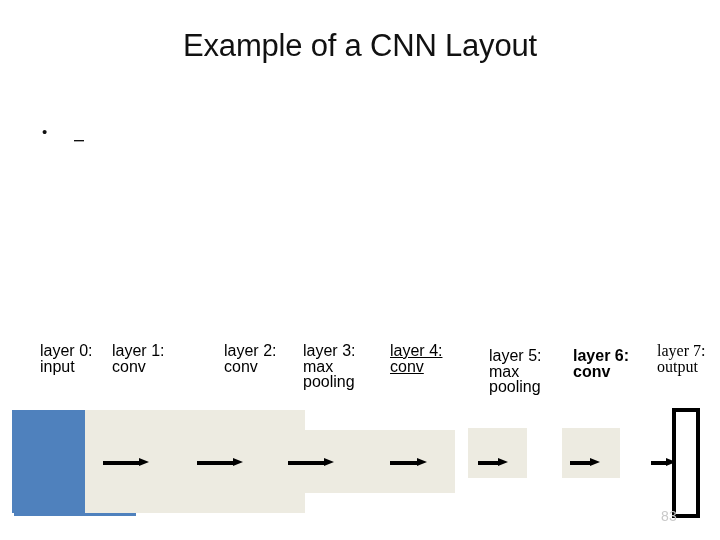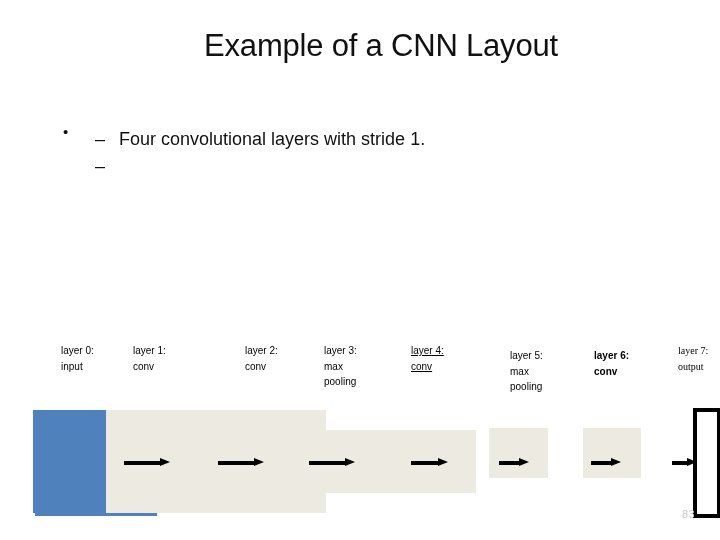--- a/index.html
+++ b/index.html
@@ -13,21 +13,20 @@
     background: #ffffff;
     font-family: "Liberation Sans", sans-serif;
     color: #000000;
     overflow: hidden;
   }
   .slide {
     position: relative;
     width: 696px;
     height: 540px;
     background: #ffffff;
-    margin-left: 21px;
   }
 
   
   .slide-title {
     position: absolute;
     left: 0;
     top: 28px;
     width: 720px;
     text-align: center;
     font-size: 31px;
@@ -80,21 +79,21 @@
   
   .diagram {
     position: absolute;
     left: 0;
     top: 330px;
     width: 720px;
     height: 210px;
   }
   .layer-label {
     position: absolute;
-    font-size: 10px;
+    font-size: 16px;
     line-height: 15.5px;
     color: #000000;
     white-space: pre-line;
   }
 
   .shape { position: absolute; }
   .shape.input-block {
     background: #4F81BD;
   }
   .shape.feature-block {
@@ -128,41 +127,40 @@
     right: 0;
     width: 0;
     height: 0;
     border-top: 4.5px solid transparent;
     border-bottom: 4.5px solid transparent;
     border-left: 10px solid #000000;
   }
 
   .page-number {
     position: absolute;
-    font-size: 11px;
+    font-size: 14px;
     color: #c9c9c9;
     letter-spacing: 0.3px;
   }
 </style>
 </head>
 <body>
 
 <div class="slide">
 
   <div class="slide-title">Example of a CNN Layout</div>
 
   <div class="body">
 
     <div class="bullet-l1">
       <span class="marker">•</span>
     </div>
 
     <div class="bullet-l2">
       <span class="marker">–</span>
-      <span>Four convolutional layers with stride 1.</span>
     </div>
 
     <div class="bullet-l2 tight">
       <span class="marker">–</span>
     </div>
 
   </div>
 
   <div class="diagram">
 

